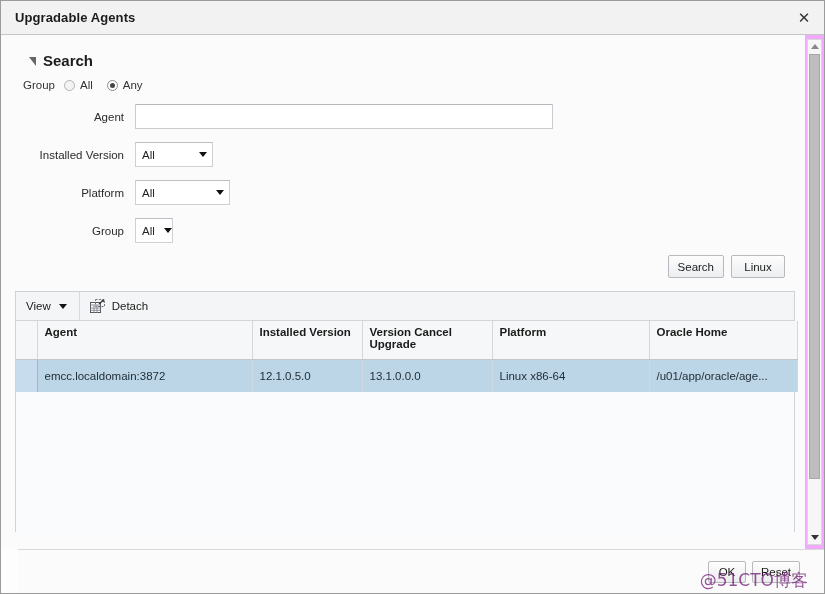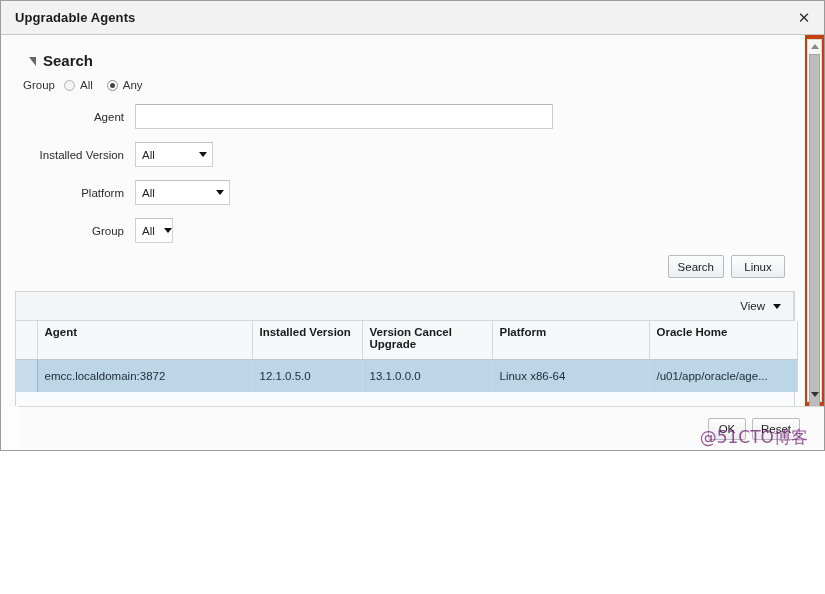--- a/index.html
+++ b/index.html
@@ -14,21 +14,21 @@
     font-size: 12px;
     color: #1a1a1a;
     overflow: hidden;
   }
 
   
   .dialog {
     position: absolute;
     left: 0; top: 0;
     width: 825px;
-    height: 451px;
+    height: 594px;
     box-sizing: border-box;
     background: #fdfdfd;
     border: 1px solid #9b9b9b;
     display: flex;
     flex-direction: column;
   }
 
   
   .titlebar {
     height: 34px;
@@ -61,21 +61,21 @@
     font-size: 15px;
     font-weight: bold;
     line-height: 1;
     font-family: "DejaVu Sans", sans-serif;
   }
 
   
   .dlg-body {
     position: relative;
     flex: 1;
-    background: #c2410c;
+    background: #f0abfc;
     overflow: hidden;
   }
   .content-scroll-area {
     position: absolute;
     left: 0; top: 0; right: 19px; bottom: 0;
     background: #fbfbfb;
     overflow: hidden;
   }
 
   
@@ -225,21 +225,20 @@
     border-bottom: none;
     background: #fff;
   }
   .table-toolbar {
     height: 29px;
     background: #f4f5f6;
     border-bottom: 1px solid #d2d5d9;
     display: flex;
     align-items: center;
     box-sizing: border-box;
-    justify-content: flex-end;
   }
   .tb-view {
     display: flex;
     align-items: center;
     padding: 0 12px 0 10px;
     height: 100%;
     cursor: pointer;
     font-size: 11.5px;
     color: #222;
     border-right: 1px solid #d6d9dd;
@@ -452,20 +451,36 @@
         </div>
 
       </div>
 
       <div class="table-panel">
 
         <div class="table-toolbar">
           <div class="tb-view">
             <span>View</span>
             <span class="caret"></span>
+          </div>
+          <div class="tb-detach">
+            <span class="detach-icon">
+              <svg width="15" height="15" viewBox="0 0 15 15">
+                <rect x="0.5" y="3.5" width="10" height="10" fill="#ffffff" stroke="#55595e" stroke-width="1"></rect>
+                <line x1="0.5" y1="6" x2="10.5" y2="6" stroke="#8a8f95" stroke-width="1"></line>
+                <line x1="4" y1="6" x2="4" y2="13.5" stroke="#8a8f95" stroke-width="1"></line>
+                <line x1="7" y1="6" x2="7" y2="13.5" stroke="#8a8f95" stroke-width="1"></line>
+                <line x1="0.5" y1="9" x2="10.5" y2="9" stroke="#8a8f95" stroke-width="1"></line>
+                <line x1="0.5" y1="11.3" x2="10.5" y2="11.3" stroke="#8a8f95" stroke-width="1"></line>
+                <rect x="5.5" y="0.5" width="9" height="7" fill="none" stroke="#6b7075" stroke-width="1" stroke-dasharray="2,1.4"></rect>
+                <path d="M9 5 L13.5 1" stroke="#333" stroke-width="1.2" fill="none"></path>
+                <path d="M11.2 1 L13.8 1 L13.8 3.4 Z" fill="#333"></path>
+              </svg>
+            </span>
+            <span>Detach</span>
           </div>
         </div>
 
         <table class="grid">
           <colgroup>
             <col style="width:21px">
             <col style="width:215px">
             <col style="width:110px">
             <col style="width:130px">
             <col style="width:157px">

